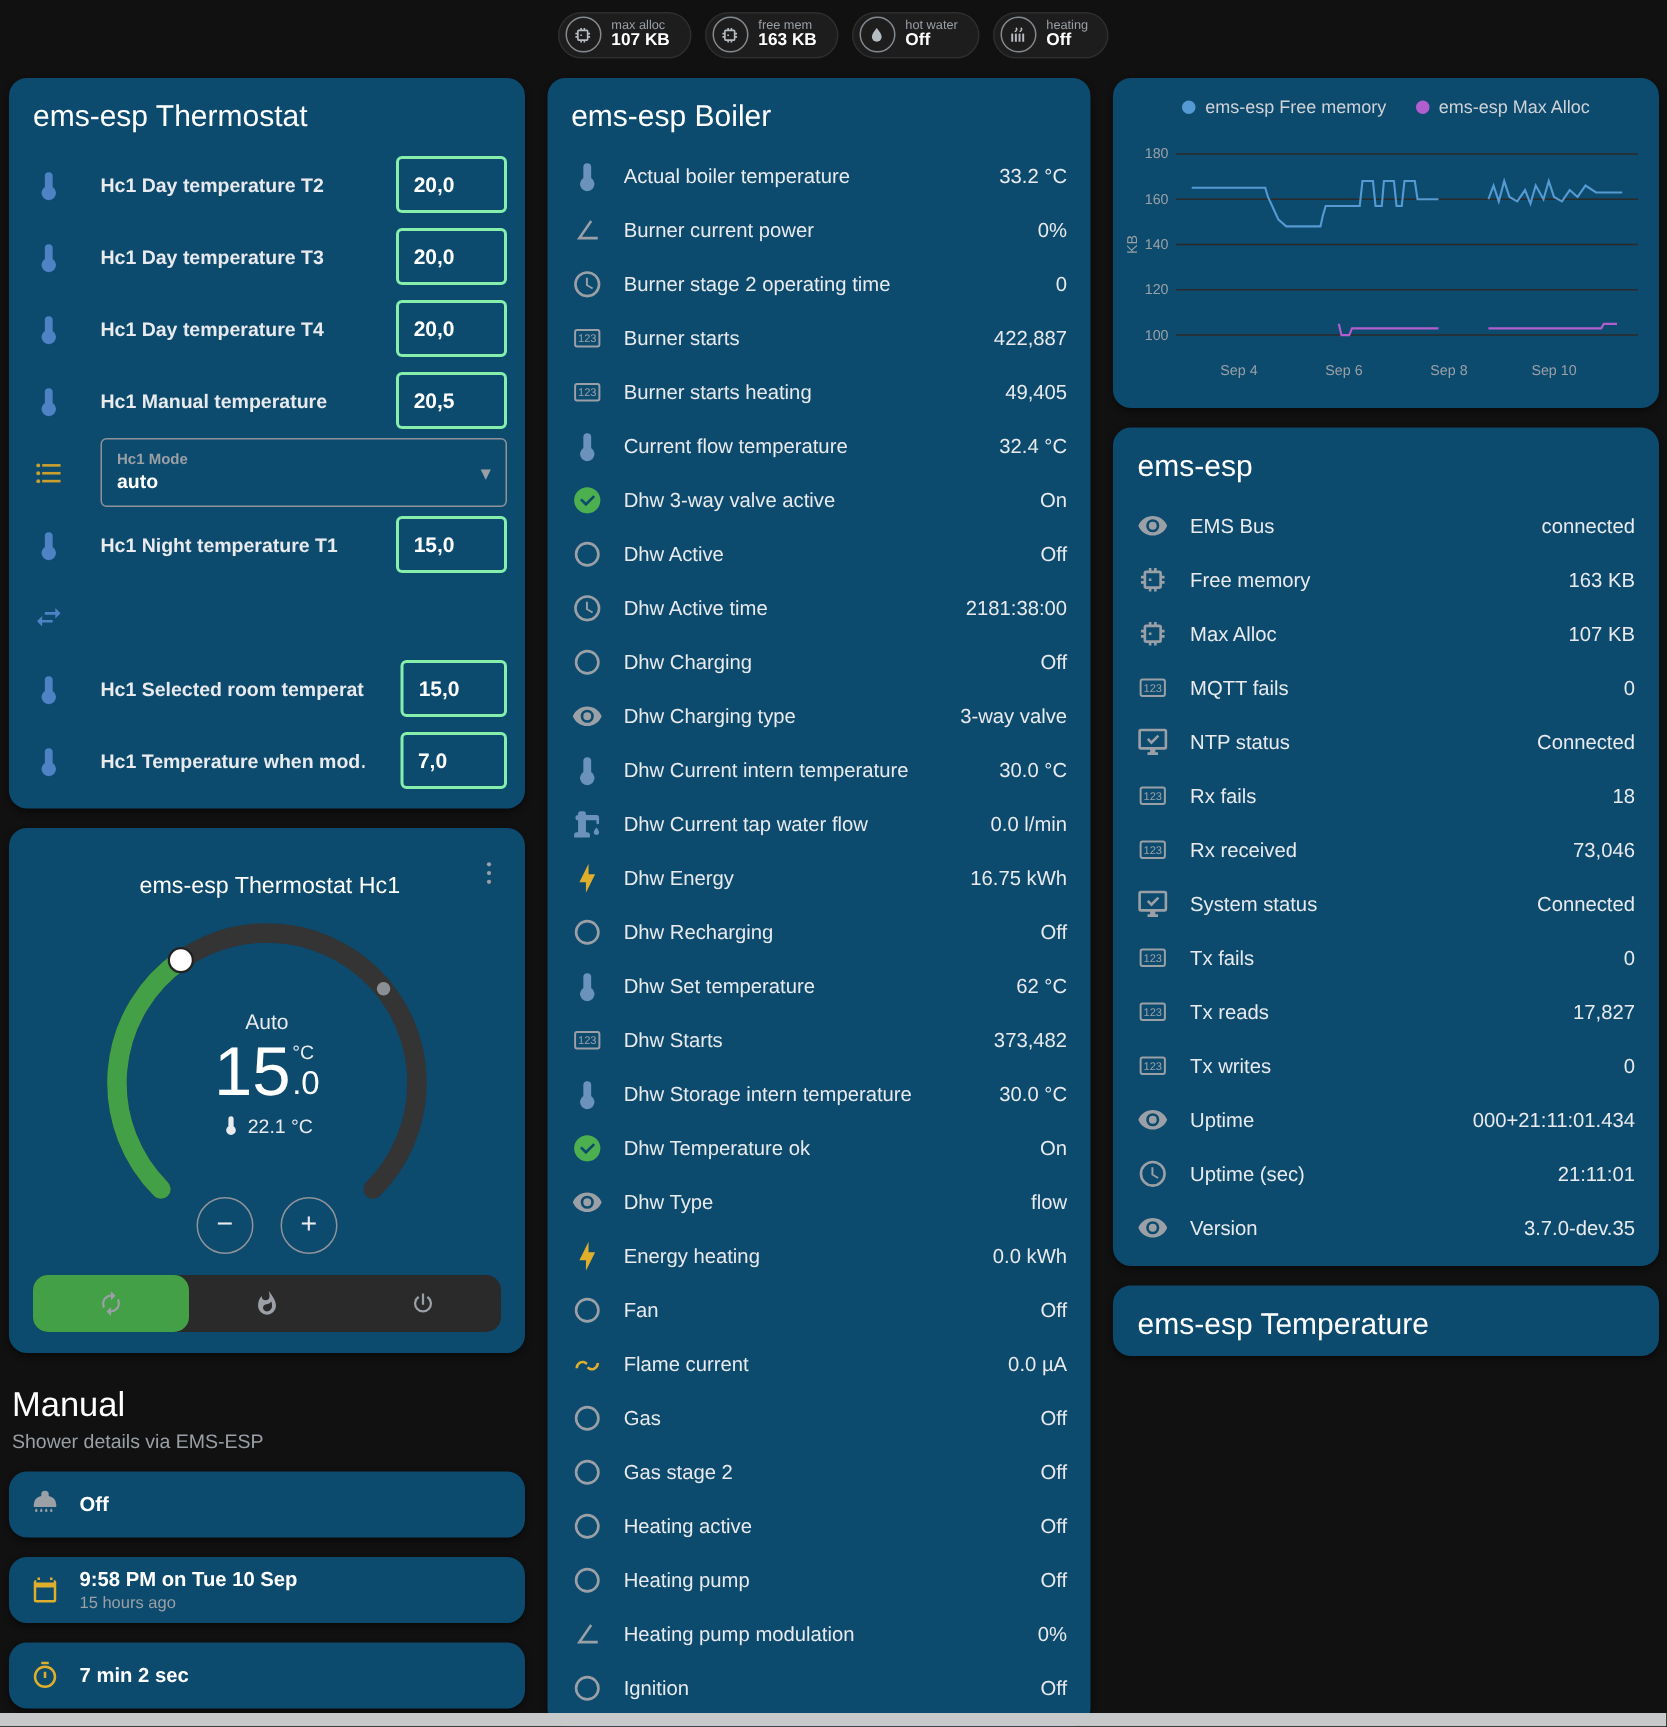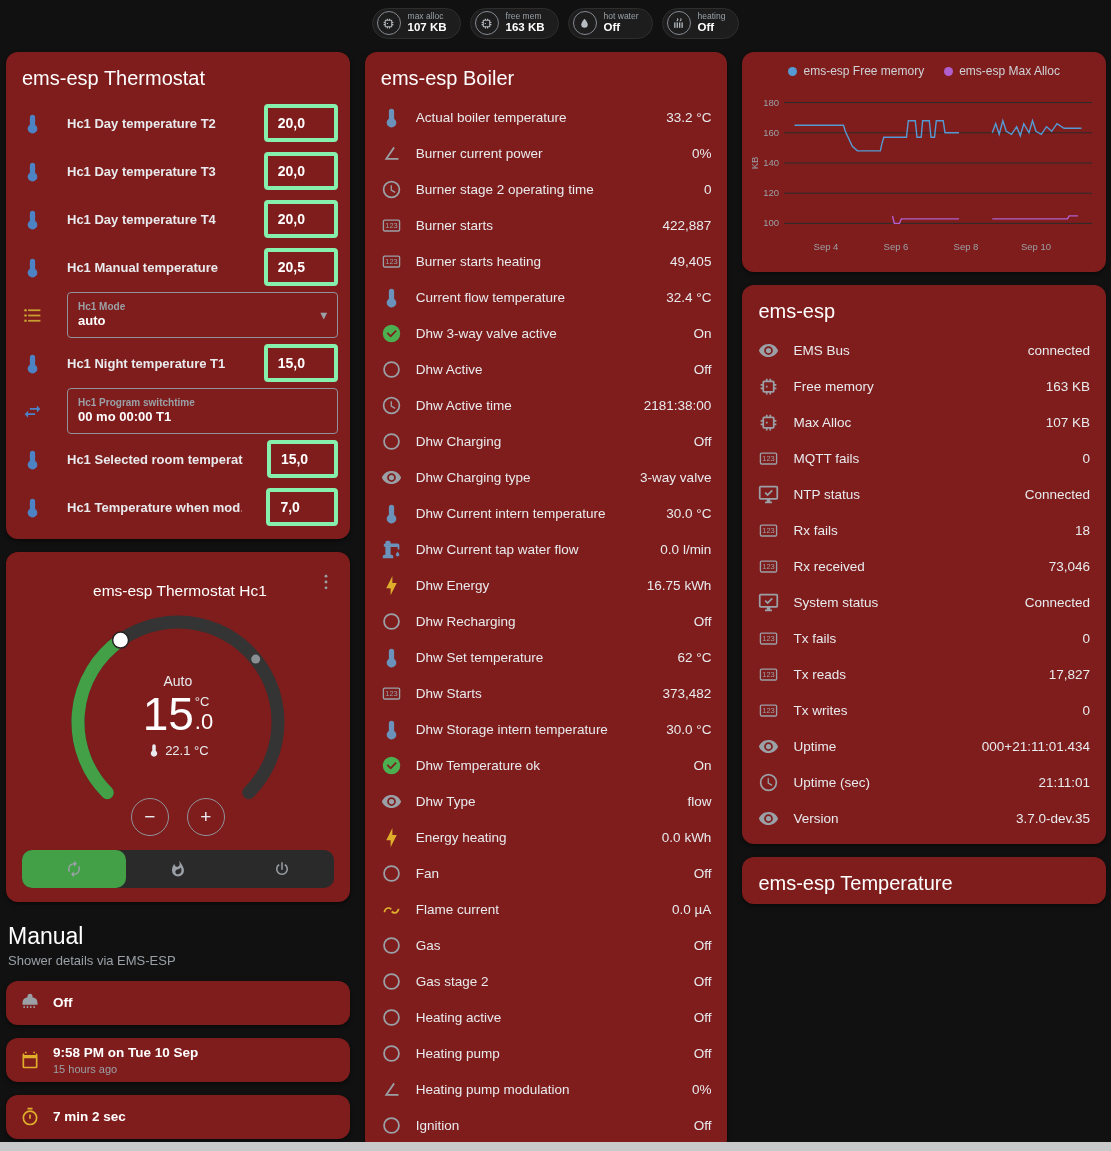--- a/index.html
+++ b/index.html
@@ -17,36 +17,36 @@
   .badge-label { font-size:8.5px; color:#9aa0a6; }
   .badge-value { font-size:11.5px; font-weight:bold; color:#ffffff; }
 
   
   .columns { display:flex; gap:15px; padding:6px 5px 0 6px; align-items:flex-start; }
   .col { display:flex; flex-direction:column; min-width:0; }
   .col-left  { width:347px; }
   .col-mid   { width:366px; }
   .col-right { width:367px; }
 
-  .card { background:#7f1d1d; border-radius:12px; margin-bottom:13px; box-shadow:0 2px 4px rgba(0,0,0,.45); }
+  .card { background:#0c4a6e; border-radius:12px; margin-bottom:13px; box-shadow:0 2px 4px rgba(0,0,0,.45); }
   .card-title { font-size:20px; font-weight:400; color:#fff; padding:15px 16px 9px; }
 
   
   .rows { padding-bottom:8px; }
   .erow { display:flex; align-items:center; gap:14px; height:36px; padding:0 16px; cursor:pointer; }
   .icon { display:inline-flex; color:#9aa0a6; flex:none; }
   .erow .icon svg { width:21px; height:21px; }
   .elabel { flex:1; font-size:13.5px; color:#e8eaed; white-space:nowrap; overflow:hidden; }
   .evalue { font-size:13.5px; color:#e8eaed; white-space:nowrap; }
 
   
   .trow { display:flex; align-items:center; gap:24px; min-height:48px; padding:0 12px 0 16px;font-weight:bold; }
   .trow .icon svg { width:21px; height:21px; }
   .tlabel { font-size:13px; color:#e8eaed; white-space:nowrap; overflow:hidden; }
-  .numbox { width:74px; height:38px; border:4px solid #86efac; border-radius:4px; display:flex;
+  .numbox { width:74px; height:38px; border:2px solid #86efac; border-radius:4px; display:flex;
             align-items:center; padding:0 10px; font-size:14px; color:#fff; margin-left:auto; cursor:text; }
   .widebox { flex:1; height:46px; border:1px solid #8f9399; border-radius:4px; display:flex;
              align-items:center; padding:4px 10px; cursor:pointer; }
   .wcol { display:flex; flex-direction:column; line-height:1.3; flex:1; min-width:0; }
   .wlabel { font-size:10px; color:#9aa0a6; }
   .wvalue { font-size:13px; color:#fff; }
   .caret { color:#9aa0a6; font-size:12px; margin-left:auto; }
 
   
   .hc1-head { display:flex; align-items:flex-end; padding:12px 6px 0 16px; }
@@ -222,26 +222,20 @@
             </span>
             <span class="tlabel">Hc1 Night temperature T1</span>
             <div class="numbox">15,0</div>
           </div>
           <div class="trow">
             <span class="icon" style="color: rgb(77, 130, 196);">
               <svg viewBox="0 0 24 24">
                 <path fill="currentColor" d="M21 9l-4-4v3H9v2h8v3ZM7 11l-4 4 4 4v-3h8v-2H7Z"></path>
               </svg>
             </span>
-            <div class="widebox">
-              <div class="wcol">
-                <span class="wlabel">Hc1 Program switchtime</span>
-                <span class="wvalue">00 mo 00:00 T1</span>
-              </div>
-            </div>
           </div>
           <div class="trow">
             <span class="icon" style="color: rgb(77, 130, 196);">
               <svg viewBox="0 0 24 24">
                 <path fill="currentColor" d="M15 13.3V5a3 3 0 0 0-6 0v8.3a5.5 5.5 0 1 0 6 0Z"></path>
               </svg>
             </span>
             <span class="tlabel">Hc1 Selected room temperat…</span>
             <div class="numbox">15,0</div>
           </div>

